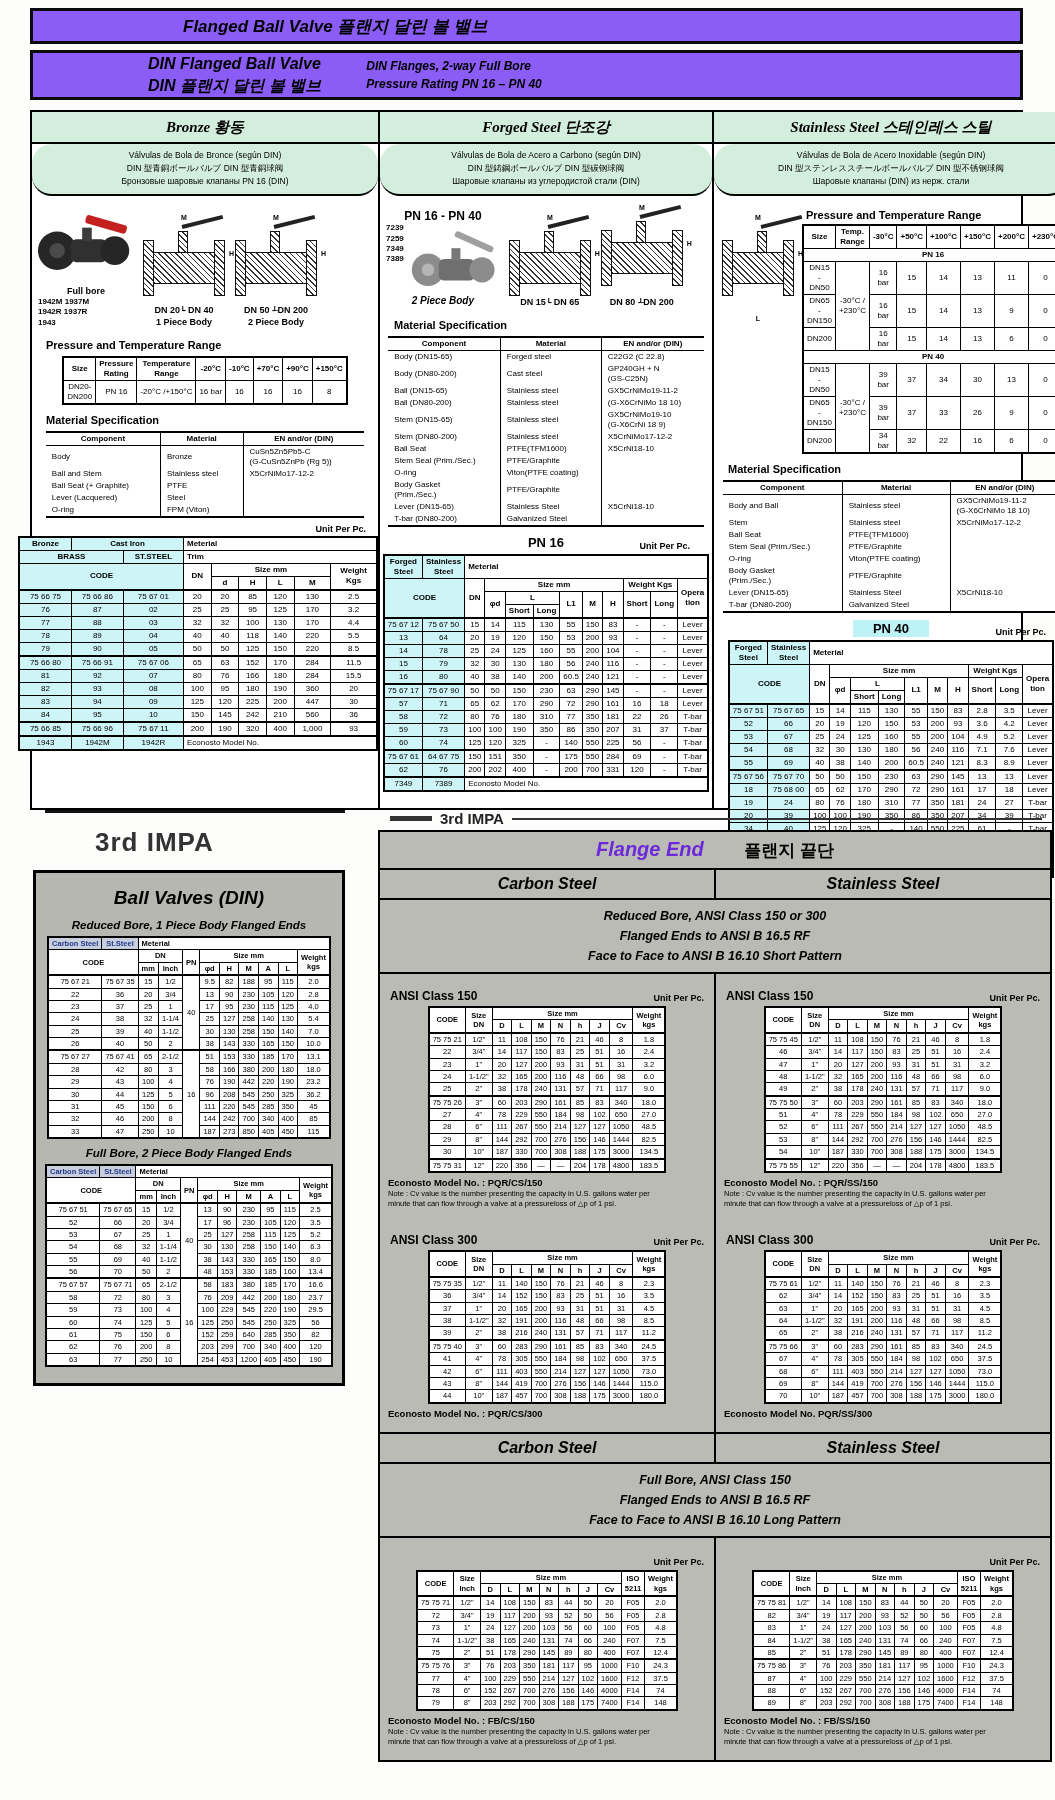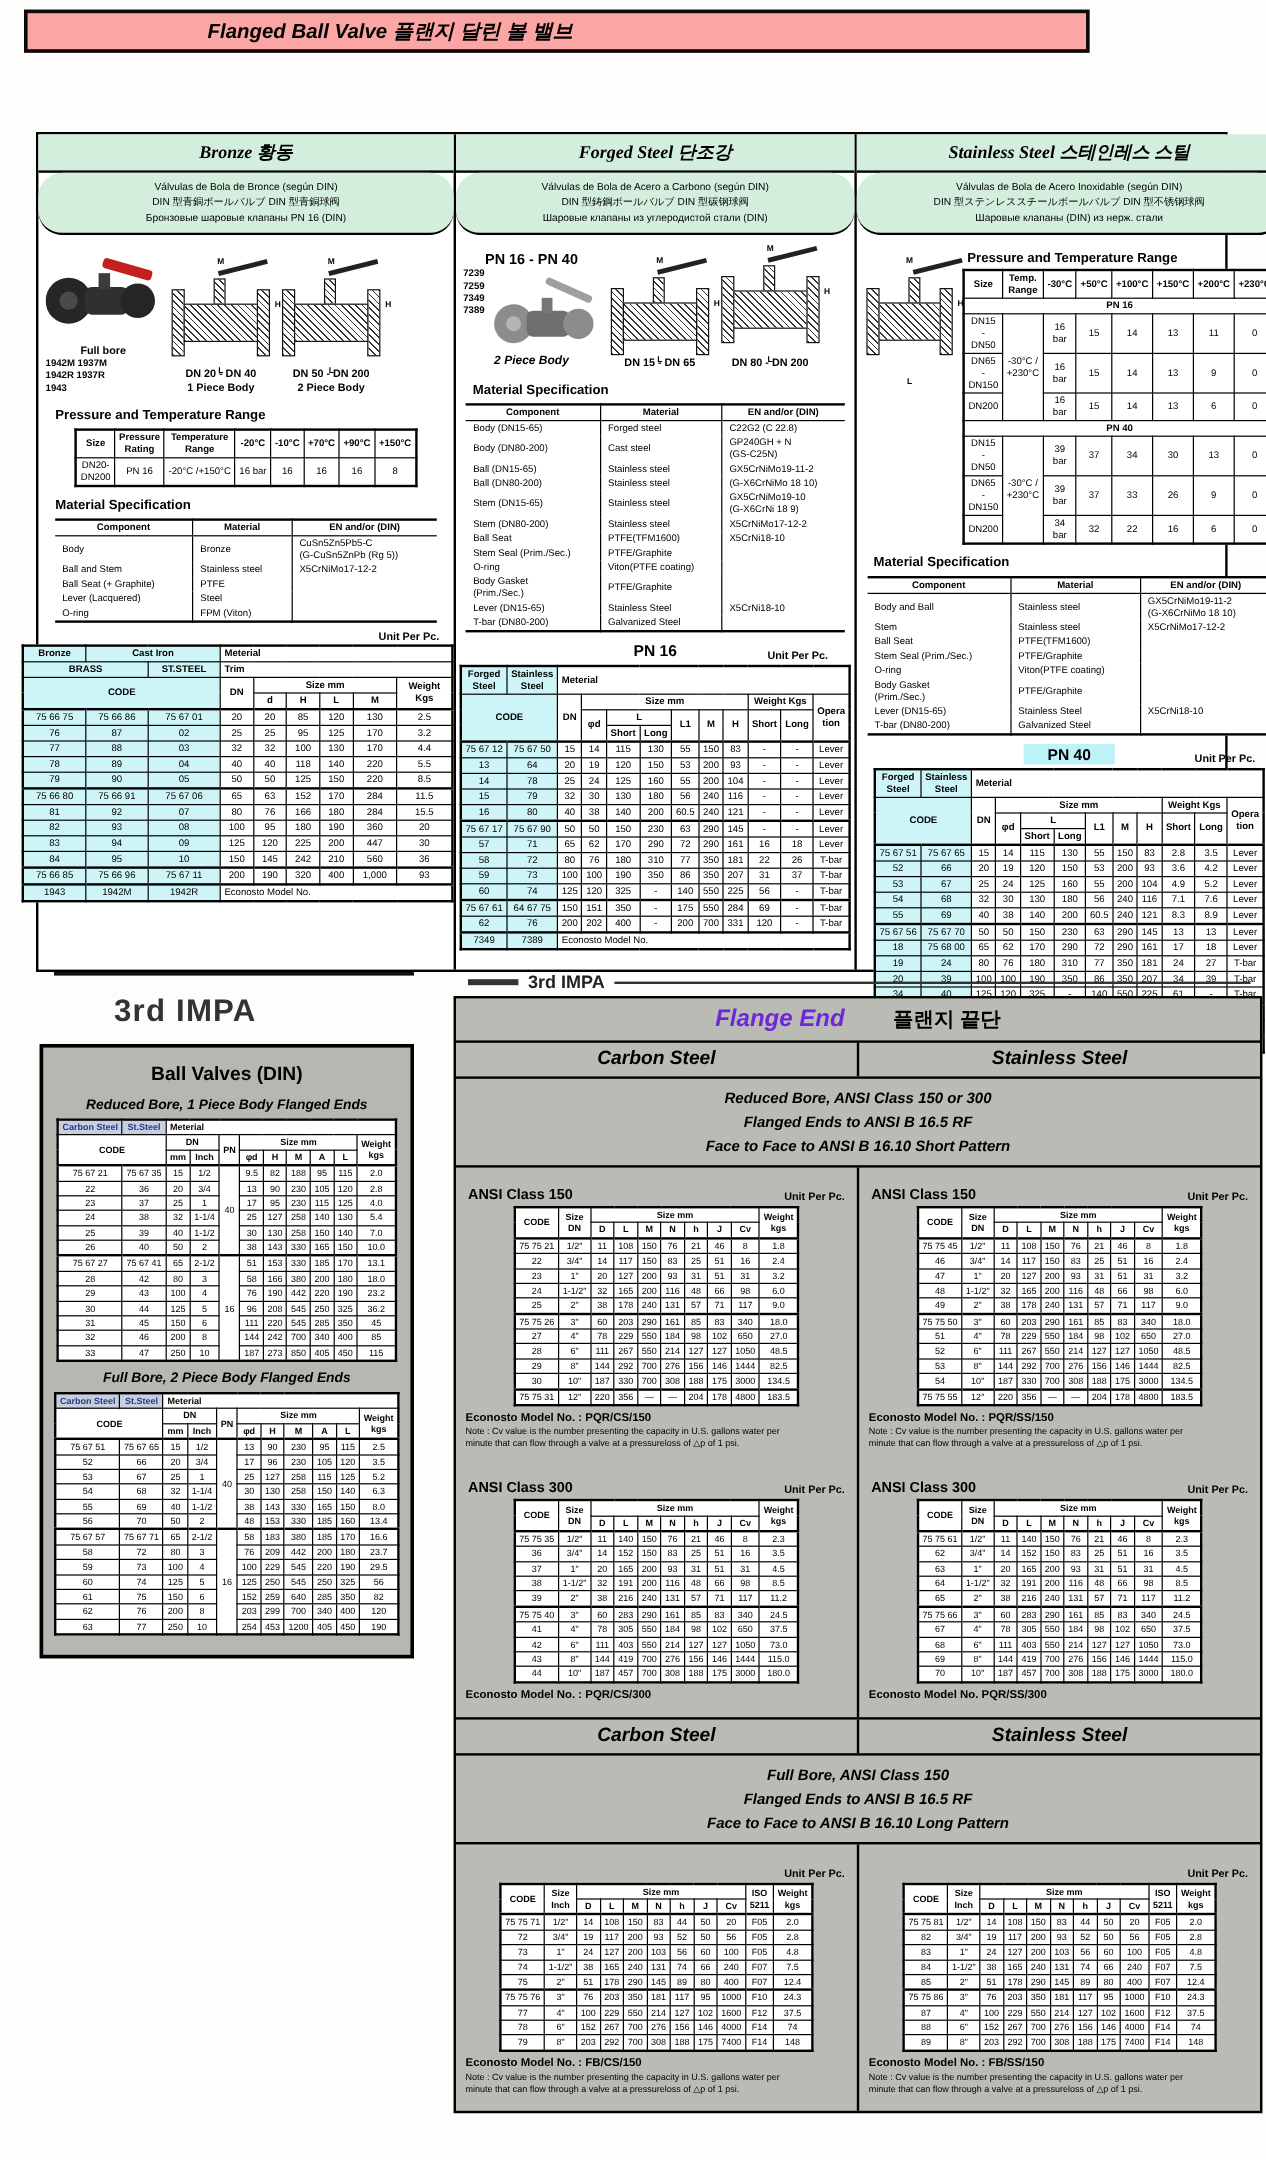--- a/index.html
+++ b/index.html
@@ -1,20 +1,20 @@
 <!DOCTYPE html>
 <html><head>
 <meta charset="utf-8">
 <style>
   html,body{margin:0;padding:0;background:#e8e8e8;}
   #page{position:relative;width:1055px;height:1800px;background:#fdfdfb;margin:0 auto;
         font-family:"Liberation Sans",sans-serif;color:#000;overflow:hidden;}
   .pre{white-space:pre-line;}
   
-  .banner{position:absolute;left:20px;width:888px;background:#fca5a5;border:3px solid #0b0b0b;
+  .banner{position:absolute;left:30px;width:993px;background:#8b5cf6;border:3px solid #0b0b0b;
           box-sizing:border-box;}
   .b1{top:8px;height:36px;display:flex;align-items:center;padding-left:150px;
       font-style:italic;font-weight:bold;font-size:17px;}
   .b2{top:50px;height:50px;display:flex;align-items:center;gap:45px;padding-left:115px;}
   .b2 .t1{font-style:italic;font-weight:bold;font-size:16px;line-height:1.35;}
   .b2 .t2{font-style:italic;font-weight:bold;font-size:12px;line-height:1.5;}
   
   .panels{position:absolute;left:30px;top:110px;width:993px;height:700px;display:flex;
           border:2px solid #000;background:#fff;box-sizing:border-box;}
   .panel{display:flex;flex-direction:column;border-right:2px solid #000;box-sizing:border-box;}
@@ -63,21 +63,21 @@
   .dim{position:absolute;font-size:7px;font-weight:bold;}
   .dim.m{top:-2px;left:50%;transform:translateX(-50%);}
   .dim.hh{right:-8px;top:34px;}
   .dim.dn{left:50%;top:48px;transform:translateX(-50%);}
   .dim.ll{bottom:-10px;left:50%;transform:translateX(-50%);}
   
   .il{position:absolute;left:33px;top:810px;width:312px;}
   .il-rule{height:3px;background:#111;width:300px;margin:0 0 14px 12px;}
   .il-h{font-weight:bold;font-size:26px;color:#333;margin:0 0 12px 62px;letter-spacing:1px;}
   .il-box{border:3px solid #000;background:#b6b7b1;padding:12px 5px 14px;box-sizing:border-box;}
-  .il-box .bt{text-align:center;font-weight:bold;font-size:16px;margin:2px 0 10px;}
+  .il-box .bt{text-align:center;font-style:italic;font-weight:bold;font-size:19px;margin:2px 0 10px;}
   .il-box .bs{font-style:italic;font-weight:bold;font-size:11.5px;text-align:center;margin:8px 0 5px;}
   .il .dt{font-size:7.5px;}
   
   .ir{position:absolute;left:378px;top:810px;width:674px;}
   .ir-head{display:flex;align-items:center;gap:8px;margin:0 0 3px 12px;font-weight:bold;font-size:15px;color:#222;}
   .dash{height:5px;background:#333;width:42px;}
   .dash.long{flex:1;height:2px;margin-right:10px;}
   .ir-panel{border:2px solid #000;background:#babbb5;box-sizing:border-box;}
   .ir-title{border-bottom:2px solid #000;text-align:center;padding:6px 0;}
   .fe{color:#6d28d9;font-style:italic;font-weight:bold;font-size:20px;margin-right:36px;}
@@ -99,20 +99,30 @@
   .note{font-size:7.5px;line-height:1.35;margin:1px 2px;white-space:pre-line;}
   .gap{height:16px;}
 </style>
 </head>
 <body>
 
 <div id="page">
 
   <div class="banner b1">
     <span>Flanged Ball Valve    플랜지 달린 볼 밸브</span>
+  </div>
+  <div class="banner b2">
+    <div class="t1">
+      <div>DIN Flanged Ball Valve</div>
+      <div>DIN 플랜지 달린 볼 밸브</div>
+    </div>
+    <div class="t2">
+      <div>DIN Flanges, 2-way  Full Bore</div>
+      <div>Pressure Rating  PN 16 – PN 40</div>
+    </div>
   </div>
 
   <div class="panels">
 
     <section class="panel p-bronze">
       <h2>Bronze    황동</h2>
       <div class="desc">
         <div>Válvulas de Bola de Bronce (según DIN)</div>
         <div>DIN 型青銅ボールバルブ  DIN 型青銅球阀</div>
         <div>Бронзовые шаровые клапаны PN 16 (DIN)</div>

